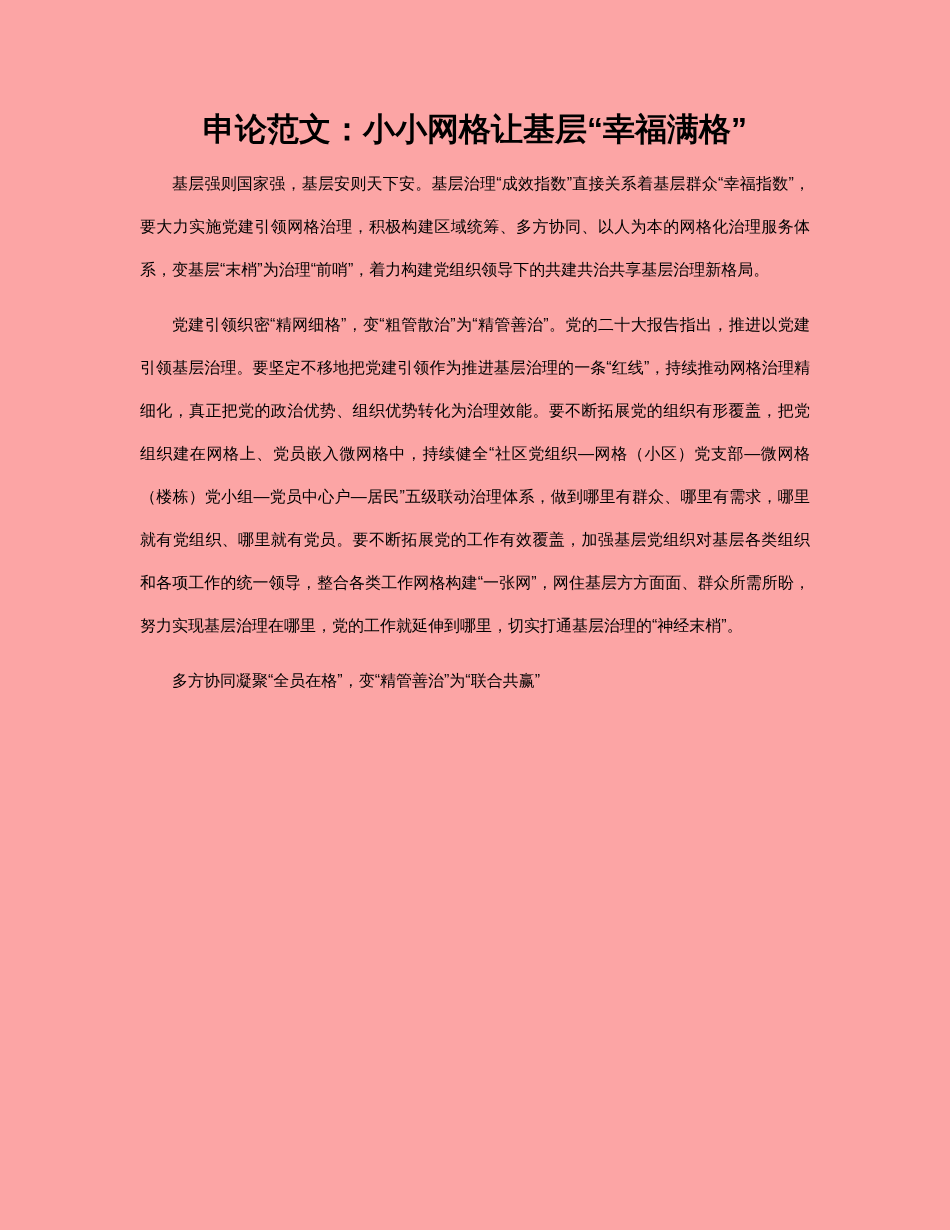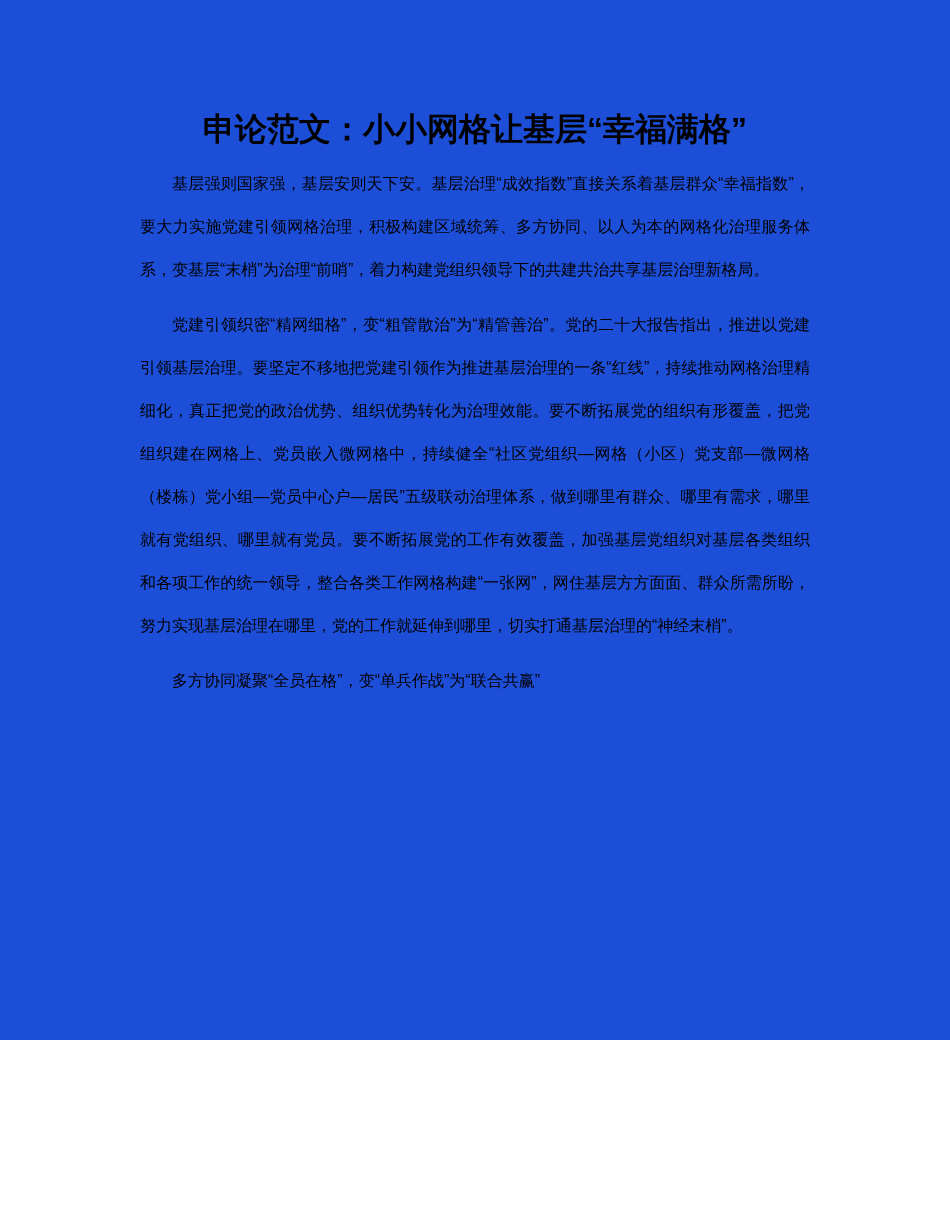--- a/index.html
+++ b/index.html
@@ -10,22 +10,22 @@
   body {
     width: 950px;
     height: 1230px;
     font-family: "Liberation Sans", sans-serif;
     color: #000000;
     overflow: hidden;
   }
   .page {
     box-sizing: border-box;
     width: 950px;
-    height: 1040px;
-    background: #1d4ed8;
+    height: 1230px;
+    background: #fca5a5;
     padding: 106px 140px 0 140px;
   }
   .doc-title {
     font-size: 32px;
     font-weight: bold;
     line-height: 46px;
     text-align: center;
     margin: 0 0 10px 0;
     white-space: nowrap;
   }
@@ -39,14 +39,14 @@
     letter-spacing: 0;
   }
 </style>
 </head>
 <body>
 
 <div class="page">
   <h1 class="doc-title">申论范文：小小网格让基层“幸福满格”</h1>
   <p class="para">基层强则国家强，基层安则天下安。基层治理“成效指数”直接关系着基层群众“幸福指数”，要大力实施党建引领网格治理，积极构建区域统筹、多方协同、以人为本的网格化治理服务体系，变基层“末梢”为治理“前哨”，着力构建党组织领导下的共建共治共享基层治理新格局。</p>
   <p class="para">党建引领织密“精网细格”，变“粗管散治”为“精管善治”。党的二十大报告指出，推进以党建引领基层治理。要坚定不移地把党建引领作为推进基层治理的一条“红线”，持续推动网格治理精细化，真正把党的政治优势、组织优势转化为治理效能。要不断拓展党的组织有形覆盖，把党组织建在网格上、党员嵌入微网格中，持续健全“社区党组织—网格（小区）党支部—微网格（楼栋）党小组—党员中心户—居民”五级联动治理体系，做到哪里有群众、哪里有需求，哪里就有党组织、哪里就有党员。要不断拓展党的工作有效覆盖，加强基层党组织对基层各类组织和各项工作的统一领导，整合各类工作网格构建“一张网”，网住基层方方面面、群众所需所盼，努力实现基层治理在哪里，党的工作就延伸到哪里，切实打通基层治理的“神经末梢”。</p>
-  <p class="para">多方协同凝聚“全员在格”，变“单兵作战”为“联合共赢”</p>
+  <p class="para">多方协同凝聚“全员在格”，变“精管善治”为“联合共赢”</p>
 </div>
 
 </body></html>

